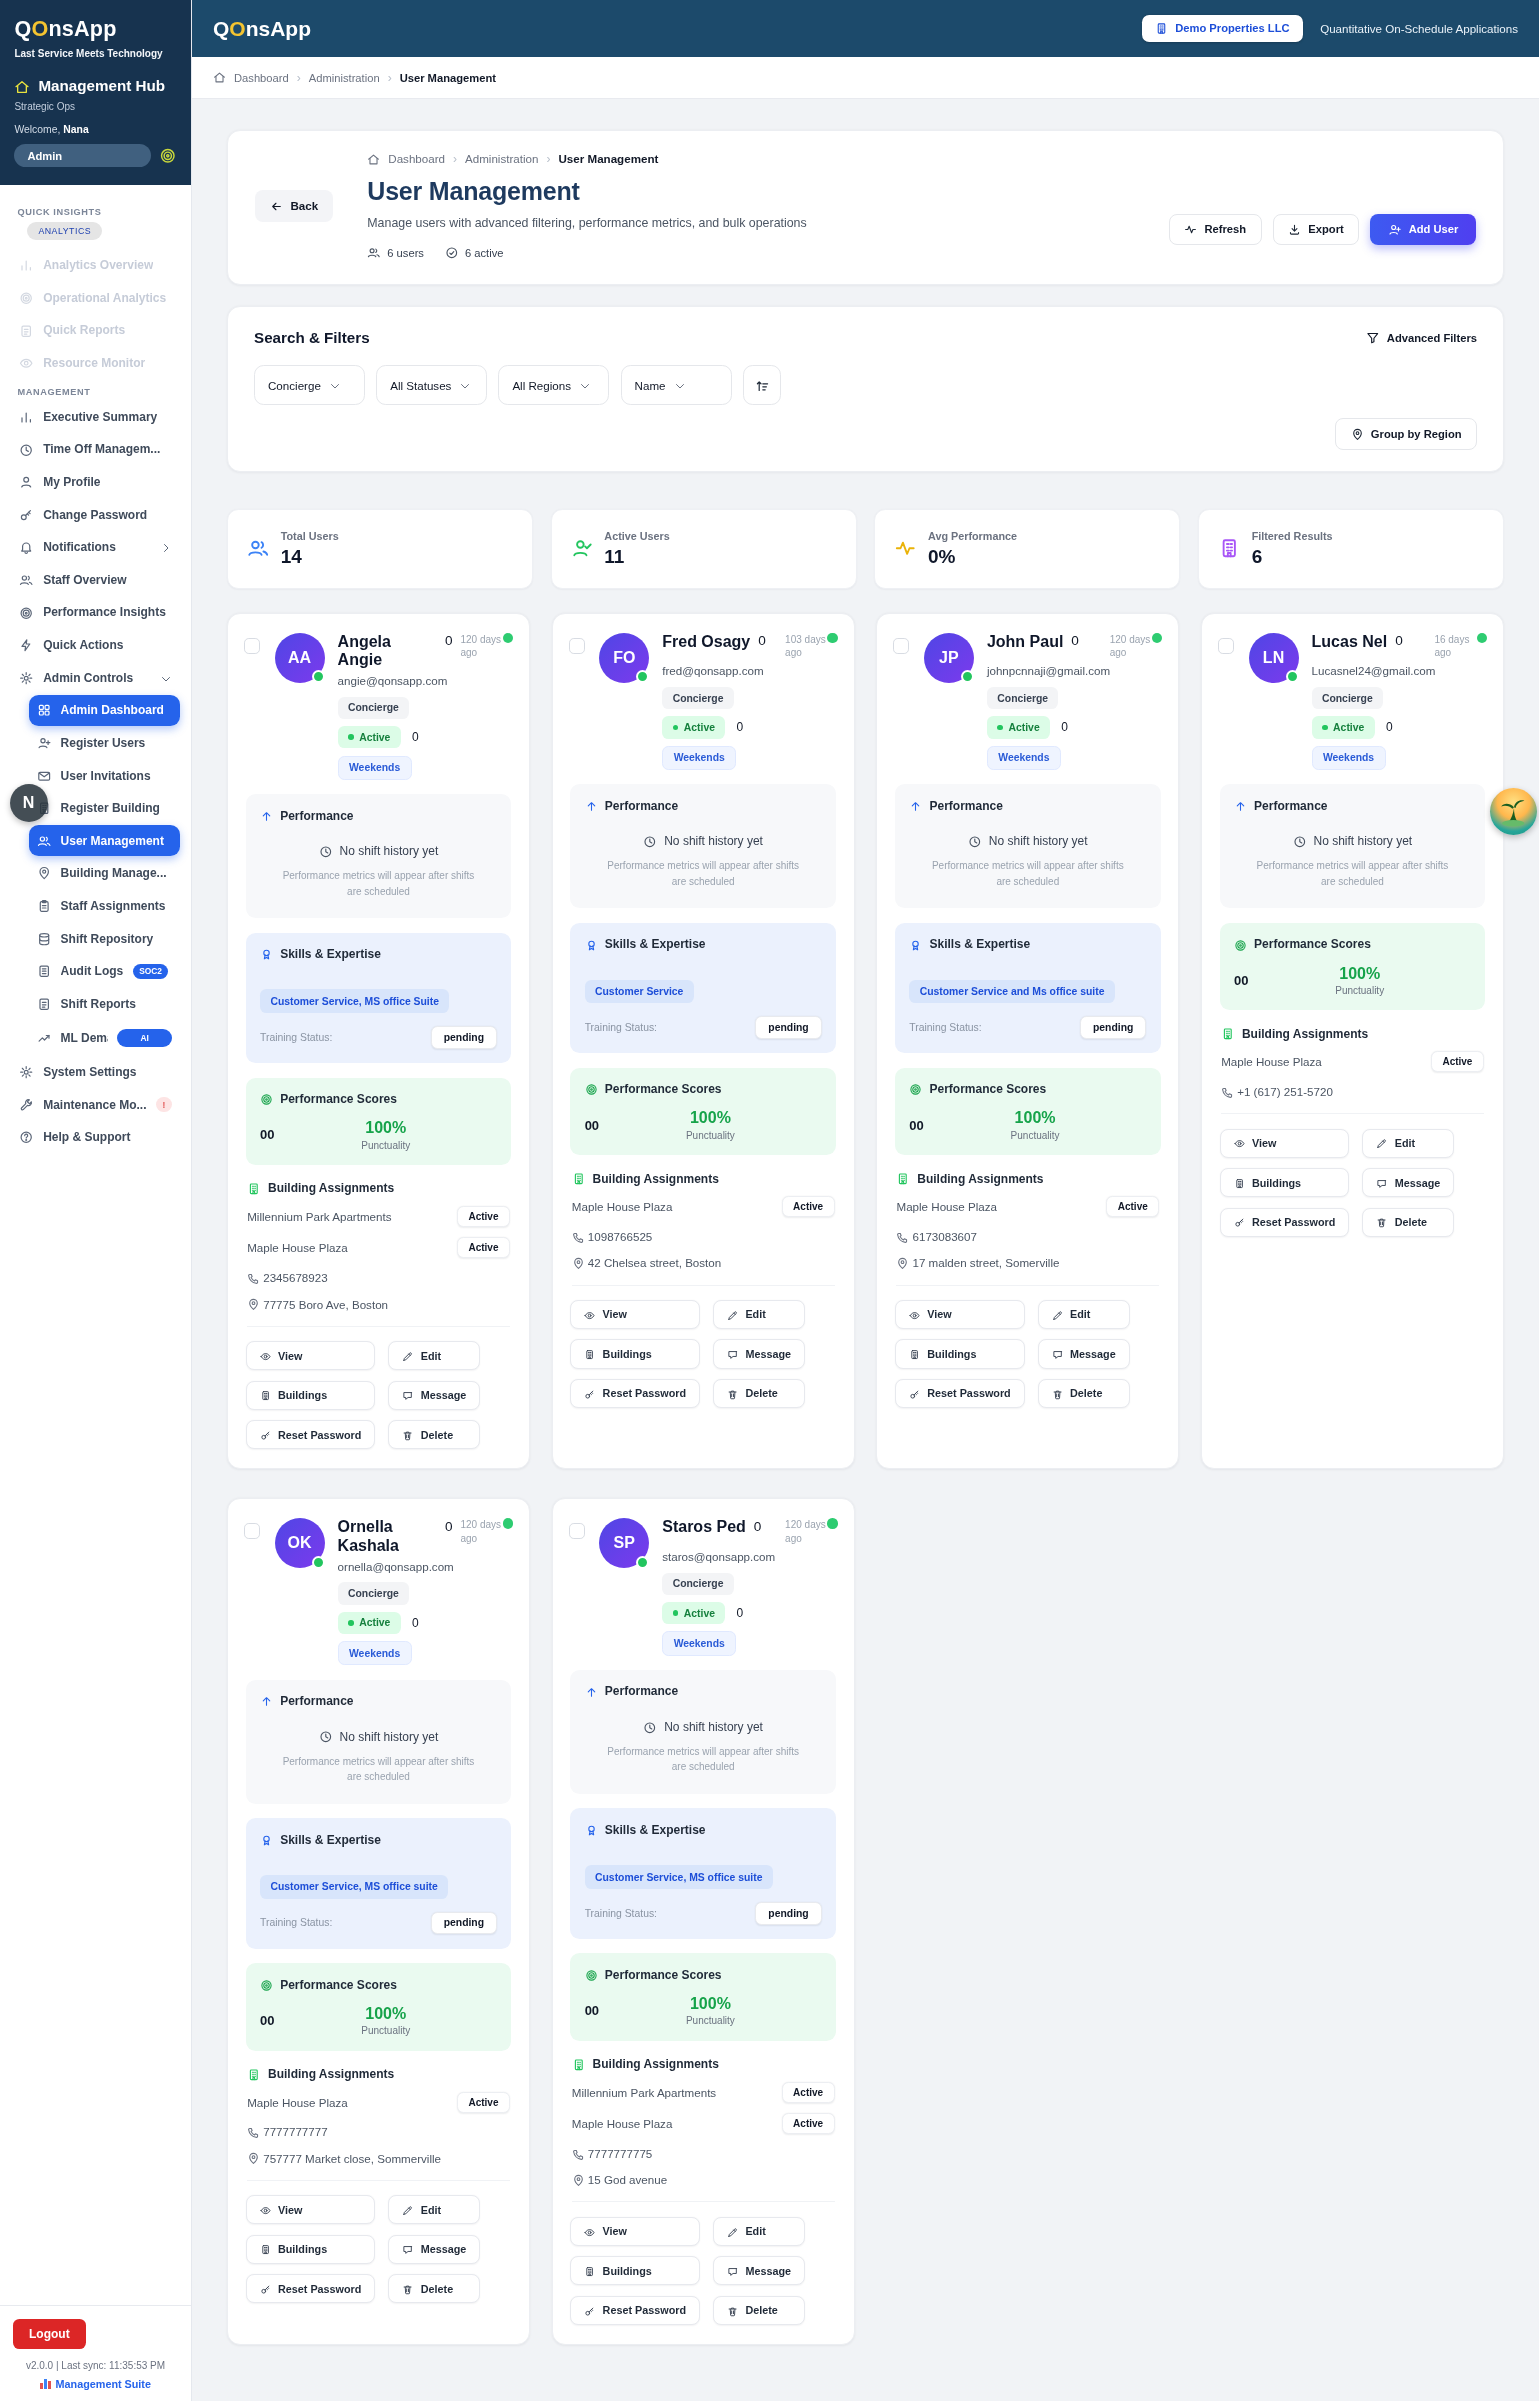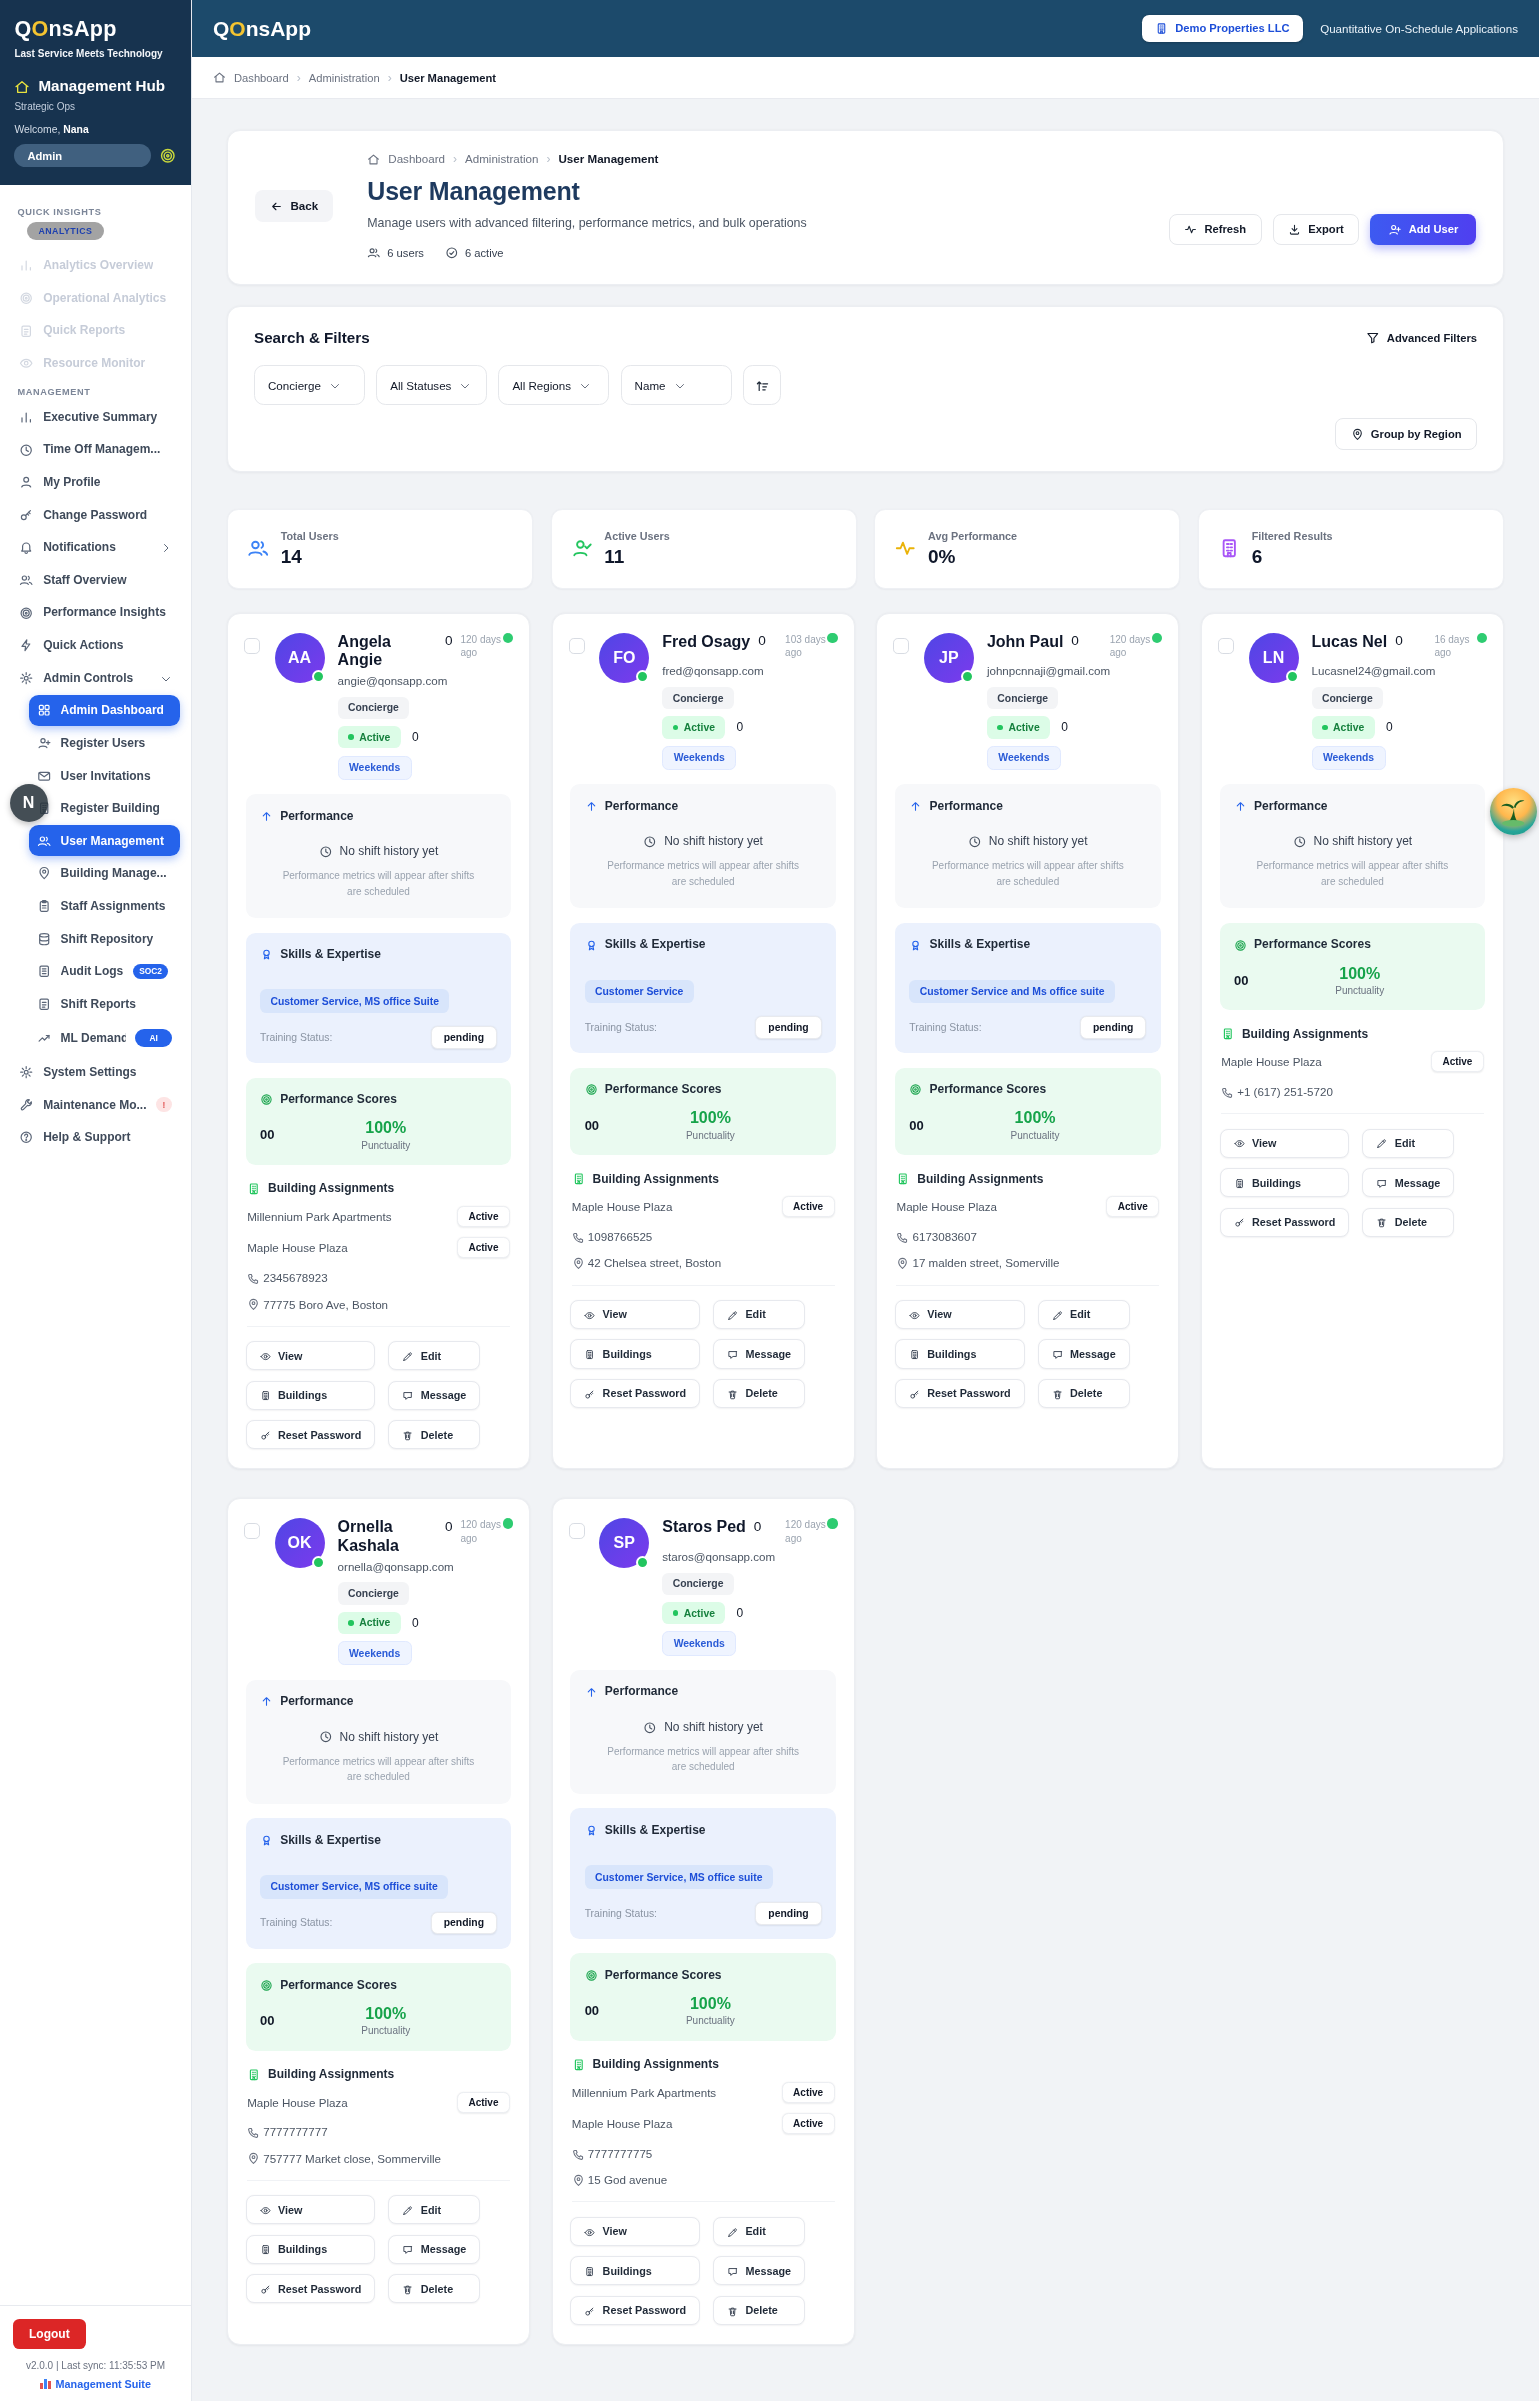--- a/index.html
+++ b/index.html
@@ -16,34 +16,34 @@
 .sb-hub { display:flex; align-items:center; gap:8px; margin-top:17.6px; font-size:15.2px; font-weight:bold; }
 .sb-hub .ic { color:#e8e23e; }
 .sb-sub { font-size:10px; color:#c2cedd; margin-top:6.4px; }
 .sb-welcome { font-size:10.4px; color:#d4dde8; margin-top:11.2px; }
 .sb-welcome b { color:#fff; }
 .sb-role-row { display:flex; align-items:center; gap:8px; margin-top:9.6px; }
 .sb-role { flex:1; background:#40607f; border-radius:801px; padding:5.6px 13px; font-size:11.2px; font-weight:bold; color:#fff; }
 .sb-target { color:#c9d83b; }
 .sb-nav { flex:1; padding:16px 9.6px 8px; overflow:hidden; }
 .nav-header { font-size:9.2px; font-weight:bold; letter-spacing:0.6px; color:#7c8698; padding:6.4px 8px 3.2px; }
-.nav-badge { display:inline-block; margin:1.6px 0 8px 17.6px; background:#a3a3a3; color:#1e40af; font-size:8.8px; font-weight:bold; letter-spacing:0.5px; padding:4px 11.2px; border-radius:801px; }
+.nav-badge { display:inline-block; margin:1.6px 0 8px 17.6px; background:#e5e5e5; color:#1e40af; font-size:8.8px; font-weight:normal; letter-spacing:0.5px; padding:4px 11.2px; border-radius:801px; }
 .nav-item { display:flex; align-items:center; gap:9.6px; padding:8px 8px; margin:1.6px 1.6px; border-radius:9.6px; font-size:12px; color:#3f4a5a; font-weight:600; cursor:pointer; }
 .nav-item .ic { color:#5b6678; }
 .nav-item.sub { margin-left:19px; }
 .nav-item.disabled { color:#c6ccd8; }
 .nav-item.disabled .ic { color:#d3d8e1; }
 .nav-item.active { background:#2563eb; color:#fff; box-shadow:0 3.2px 8px rgba(37,99,235,.35); }
 .nav-item.active .ic { color:#fff; }
 .nav-item .lbl { white-space:nowrap; overflow:hidden; }
 .nav-item .spacer { flex:1; }
 .nav-chev { color:#6b7686; }
 .mini-badge { font-size:8.4px; font-weight:bold; border-radius:801px; padding:2.4px 6.4px; }
 .mini-badge.soc2 { background:#2563eb; color:#fff; }
-.mini-badge.ai { background:#2563eb; color:#fff; padding:4px 14px; }
+.mini-badge.ai { background:#2563eb; color:#fff; padding:4px 23px; }
 .mini-badge.alert { background:#fde4e4; color:#e05252; padding:2.4px 6.4px; }
 .sb-footer { border-top:0.8px solid #e7eaef; padding:13px 13px 11.2px; }
 .logout-btn { background:#dc2626; color:#fff; border:none; font-family:inherit; font-size:12px; font-weight:bold; padding:8px 16px; border-radius:6.4px; cursor:pointer; }
 .sb-version { text-align:center; font-size:10px; color:#6b7280; margin-top:11.2px; }
 .sb-suite { display:flex; align-items:center; justify-content:center; gap:4.8px; margin-top:6.4px; font-size:10.8px; color:#2563eb; font-weight:600; cursor:pointer; }
 .suite-ic { display:inline-flex; align-items:flex-end; gap:1.2px; height:9.6px; }
 .suite-ic i { display:block; width:2.8px; background:#2563eb; }
 .suite-ic i:nth-child(1){ height:5.6px; background:#e05252; }
 .suite-ic i:nth-child(2){ height:9.6px; background:#3b82f6; }
 .suite-ic i:nth-child(3){ height:7.2px; background:#e05252; }

